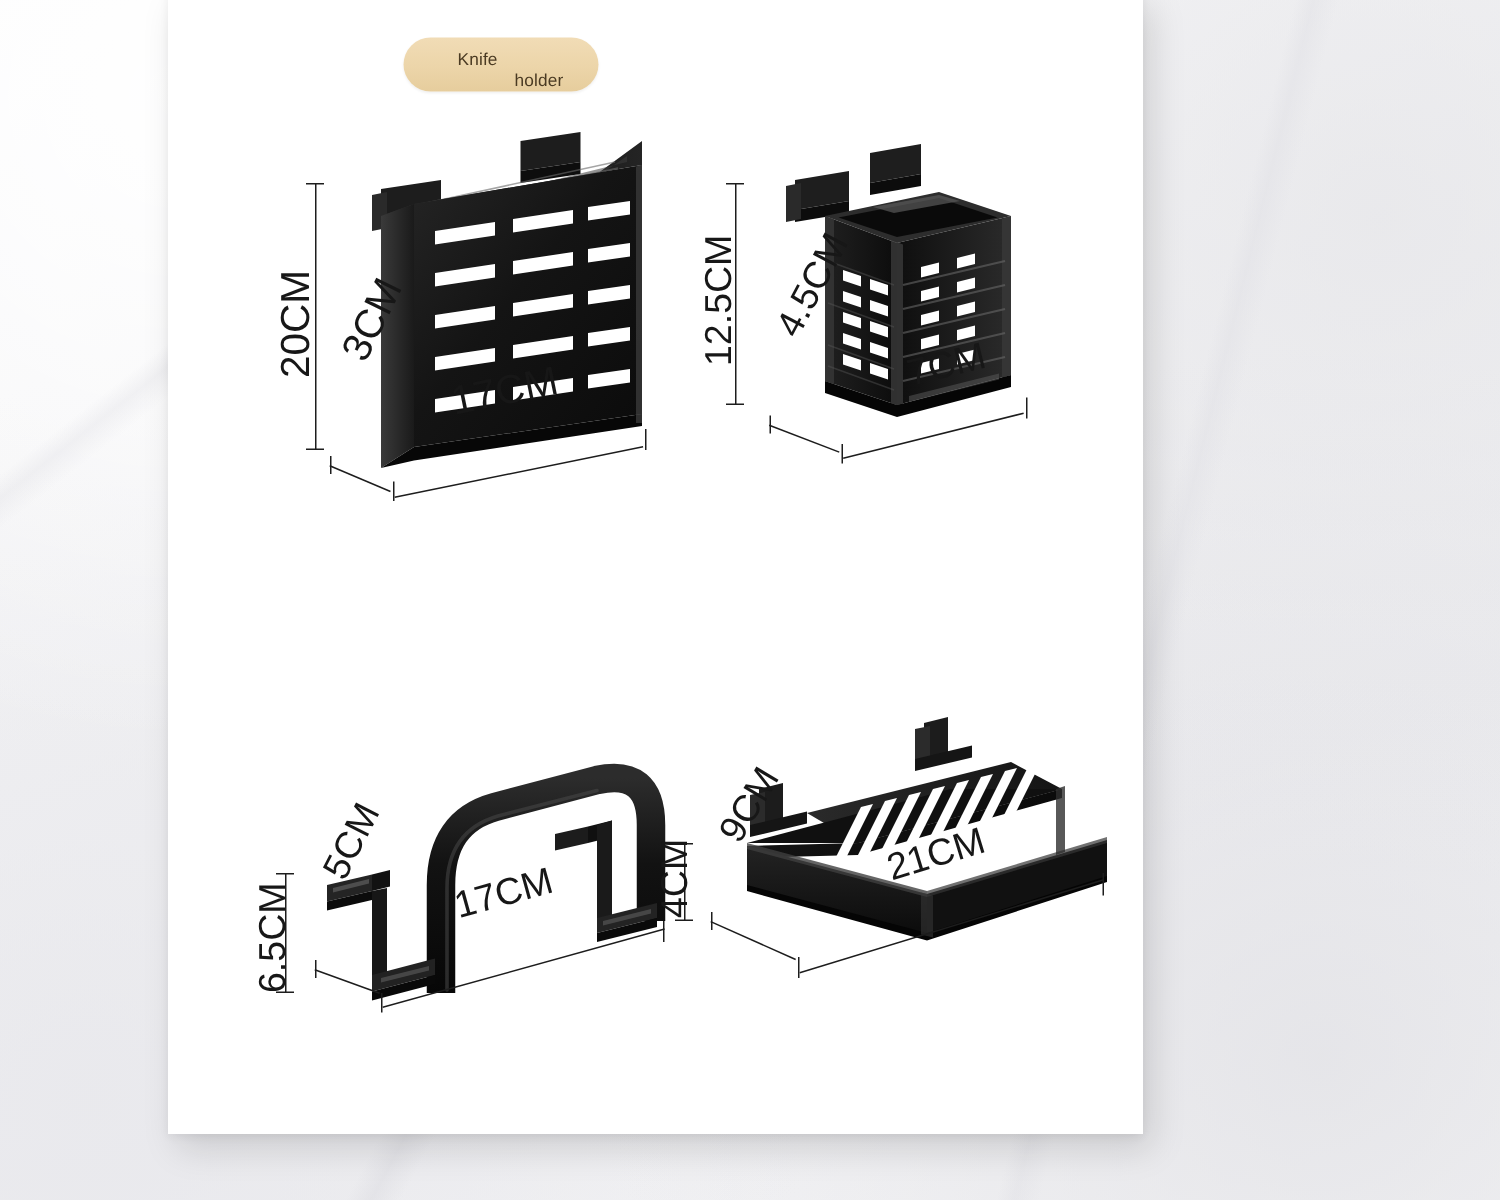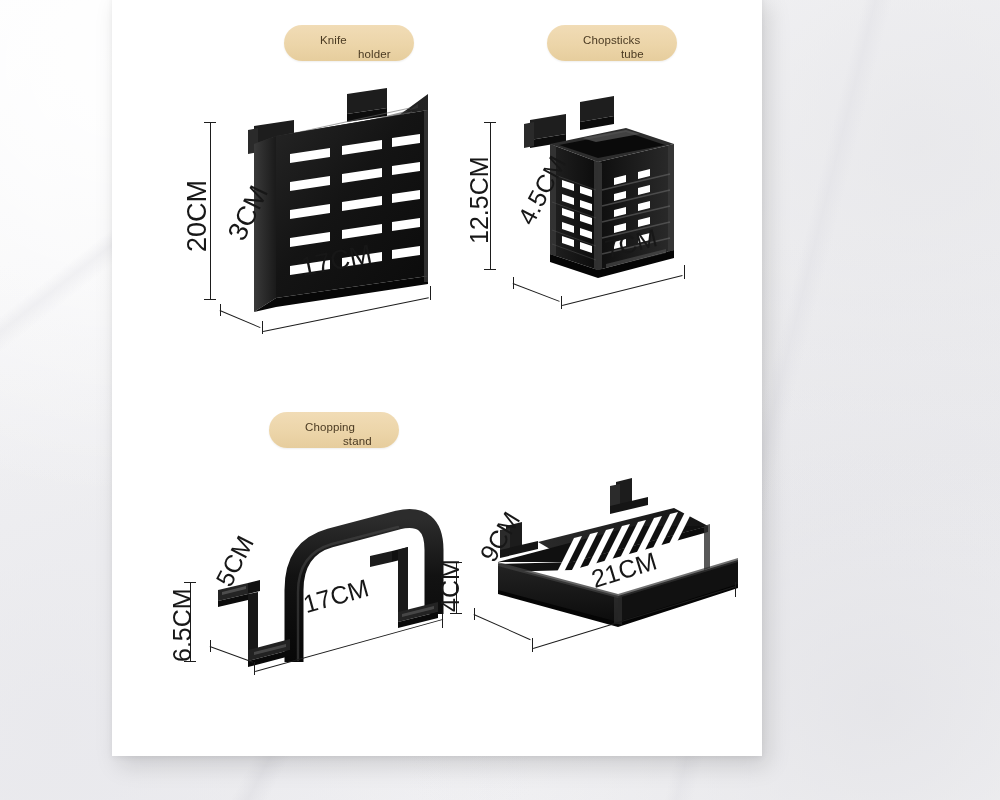--- a/index.html
+++ b/index.html
@@ -89,21 +89,21 @@
 </style>
 </head>
 <body>
 
 <div id="stage">
 
   <div id="backdrop"></div>
 
   <div id="card">
 
-    <div class="pill" style="left:172px; top:31px; width:130px; height:36px;">
+    <div class="pill" style="left:157px; top:31px; width:130px; height:36px;">
       <span>Knife</span>
       <span class="l2">holder</span>
     </div>
 
     <div class="prod" style="left:130px; top:92px;">
       <svg width="210" height="250" viewBox="0 0 210 250">
         <defs>
           <linearGradient id="khFace" x1="0" y1="0" x2="1" y2="1">
             <stop offset="0%" stop-color="#252525"></stop>
             <stop offset="45%" stop-color="#141414"></stop>
@@ -183,24 +183,20 @@
       <div class="dimline v-rule" style="left:108px; top:310px; height:12px;"></div>
       <div class="dimline v-rule" style="left:150px; top:327px; height:13px;"></div>
       <div class="dimtext dim-lg" style="left:110px; top:238px; transform: rotate(-64deg);">3CM</div>
     </div>
     <div>
       <div class="dimline" style="left:151px; top:337px; width:169px; height:1.3px; transform: rotate(-11.5deg); transform-origin: 0 0;"></div>
       <div class="dimline v-rule" style="left:318px; top:292px; height:14px;"></div>
       <div class="dimtext dim-lg" style="left:186px; top:259px; transform: rotate(-11.5deg);">17CM</div>
     </div>
 
-    <div class="pill" style="left:435px; top:31px; width:130px; height:36px;">
-      <span>Chopsticks</span>
-      <span class="l2">tube</span>
-    </div>
 
     <div class="prod" style="left:410px; top:100px;">
       <svg width="180" height="200" viewBox="0 0 180 200">
         <defs>
           <linearGradient id="ctFront" x1="0" y1="0" x2="1" y2="0">
             <stop offset="0%" stop-color="#202020"></stop>
             <stop offset="100%" stop-color="#0c0c0c"></stop>
           </linearGradient>
           <linearGradient id="ctSide" x1="0" y1="0" x2="1" y2="0">
             <stop offset="0%" stop-color="#0e0e0e"></stop>
@@ -288,24 +284,20 @@
       <div class="dimline v-rule" style="left:401px; top:283px; height:12px;"></div>
       <div class="dimline v-rule" style="left:449px; top:302px; height:13px;"></div>
       <div class="dimtext dim-md" style="left:400px; top:222px; transform: rotate(-62deg);">4.5CM</div>
     </div>
     <div>
       <div class="dimline" style="left:450px; top:311px; width:124px; height:1.3px; transform: rotate(-14deg); transform-origin: 0 0;"></div>
       <div class="dimline v-rule" style="left:572px; top:271px; height:14px;"></div>
       <div class="dimtext dim-md" style="left:490px; top:242px; transform: rotate(-14deg);">7CM</div>
     </div>
 
-    <div class="pill" style="left:157px; top:418px; width:130px; height:36px;">
-      <span>Chopping</span>
-      <span class="l2">stand</span>
-    </div>
 
     <div class="prod" style="left:90px; top:500px;">
       <svg width="250" height="180" viewBox="0 0 250 180">
         <defs>
           <linearGradient id="csBar" x1="0" y1="0" x2="0" y2="1">
             <stop offset="0%" stop-color="#2c2c2c"></stop>
             <stop offset="40%" stop-color="#121212"></stop>
             <stop offset="100%" stop-color="#070707"></stop>
           </linearGradient>
         </defs>

